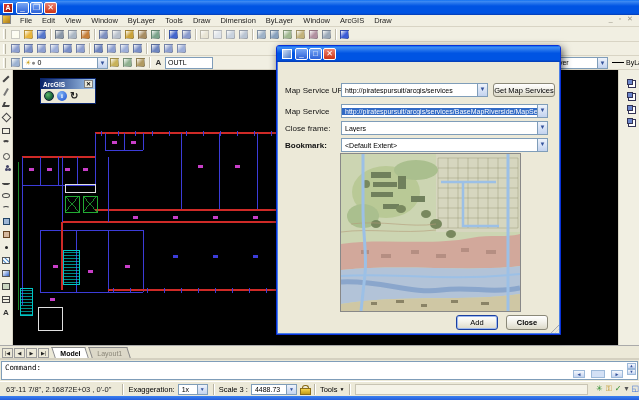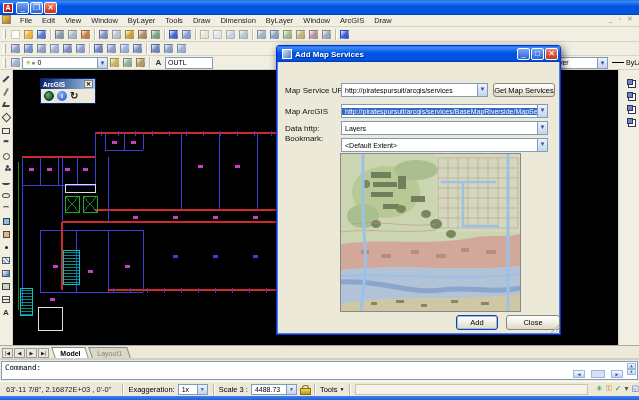--- a/index.html
+++ b/index.html
@@ -120,21 +120,21 @@
   #dialog-title .dicon { width:10px; height:10px; margin:0 3px; background:linear-gradient(135deg,#cfe0f5,#4a79c8); border:1px solid #fff; }
   #dialog-title .dtext { font-size:8px; font-weight:bold; text-shadow:1px 1px 1px #00257e; flex:1; }
   .dlg-label { position:absolute; left:8px; font-size:8px; color:#111; }
   .dlg-combo { position:absolute; left:64px; height:14px; background:#fff; border:1px solid #7f9db9; display:flex; align-items:center; font-size:7px; overflow:hidden; }
   .dlg-combo .val { padding-left:3px; white-space:nowrap; overflow:hidden; flex:1; }
   .dlg-combo.selected .val { background:#316ac5; color:#fff; }
   .xp-btn { background:linear-gradient(to bottom,#ffffff,#f2f1ea 45%,#dcd9c8); border:1px solid #8a8878; border-radius:3px; font-size:7.5px; text-align:center; }
   #get-map-btn { position:absolute; left:216px; width:62px; height:14px; line-height:13px; }
   #preview-frame { position:absolute; left:63px; top:107px; width:181px; height:159px; border:1px solid #888; background:#fff; padding:0; }
   #add-btn { position:absolute; left:179px; top:269px; width:42px; height:15px; line-height:14px; border:1px solid #1b3fa0; box-shadow:0 0 0 1px #9db9f0 inset; }
-  #close-btn { position:absolute; left:229px; top:269px; width:54px; height:15px; line-height:14px; }
+  #close-btn { position:absolute; left:229px; top:269px; width:42px; height:15px; line-height:14px;font-weight:bold; }
   #dlg-grip { position:absolute; right:1px; bottom:1px; width:8px; height:8px;
     background:linear-gradient(135deg,transparent 50%,#aaa 50%,#fff 60%,transparent 60%,transparent 70%,#aaa 70%,#fff 80%,transparent 80%); }
 
   svg { display:block; }
 </style>
 </head>
 <body>
 
 <div class="titlebar">
   <div class="appicon">A</div>
@@ -578,48 +578,47 @@
       <span class="st-ic" style="color: rgb(85, 85, 85);">▾</span>
       <span class="st-ic" style="color: rgb(58, 111, 216);">◱</span>
     </div>
 </div>
 
 <div id="taskbar-strip"></div>
 
 <div id="dialog">
   <div id="dialog-title">
     <div class="dicon"></div>
-    <div class="dtext">Add Map Services</div>
     <div class="winbtns">
       <div class="winbtn">_</div>
       <div class="winbtn">□</div>
       <div class="winbtn close">✕</div>
     </div>
   </div>
 
   <div class="dlg-label" style="top:40px;">Map Service URL:</div>
   <div class="dlg-combo" style="top:37px; width:147px;">
     <span class="val">http://piratespursuit/arcgis/services</span>
     <span class="combo-arrow">▼</span>
   </div>
   <div class="xp-btn" id="get-map-btn" style="top:37px;">Get Map Services</div>
 
-  <div class="dlg-label" style="top:61px;">Map ArcGIS</div>
+  <div class="dlg-label" style="top:61px;">Map Service</div>
   <div class="dlg-combo selected" style="top:58px; width:207px;">
     <span class="val">http://piratespursuit/arcgis/services/BaseMapRiverside/MapServer</span>
     <span class="combo-arrow">▼</span>
   </div>
 
-  <div class="dlg-label" style="top:78px;">Data http:</div>
+  <div class="dlg-label" style="top:78px;">Close frame:</div>
   <div class="dlg-combo" style="top:75px; width:207px;">
     <span class="val">Layers</span>
     <span class="combo-arrow">▼</span>
   </div>
 
-  <div class="dlg-label" style="top:88px;">Bookmark:</div>
+  <div class="dlg-label" style="top:95px;font-weight:bold;">Bookmark:</div>
   <div class="dlg-combo" style="top:92px; width:207px;">
     <span class="val">&lt;Default Extent&gt;</span>
     <span class="combo-arrow">▼</span>
   </div>
 
   <div id="preview-frame">
     <svg id="preview-svg" width="179" height="157" viewBox="0 0 179 157">
         <rect x="0" y="0" width="179" height="157" fill="#ccd5b2"></rect>
         <rect x="95" y="0" width="84" height="78" fill="#d6d6bf"></rect>
         <line x1="97" y1="4" x2="97" y2="74" stroke="#8d8d6d" stroke-width="0.4"></line>

